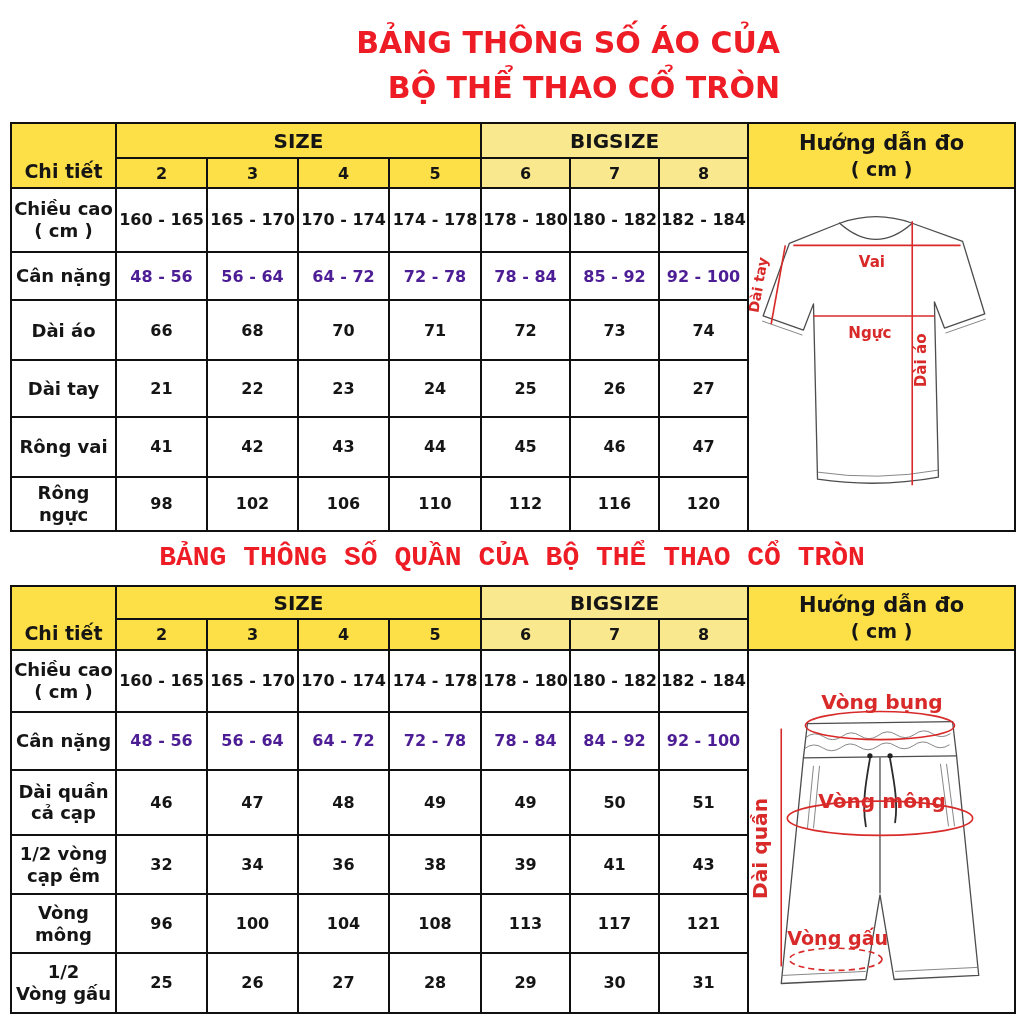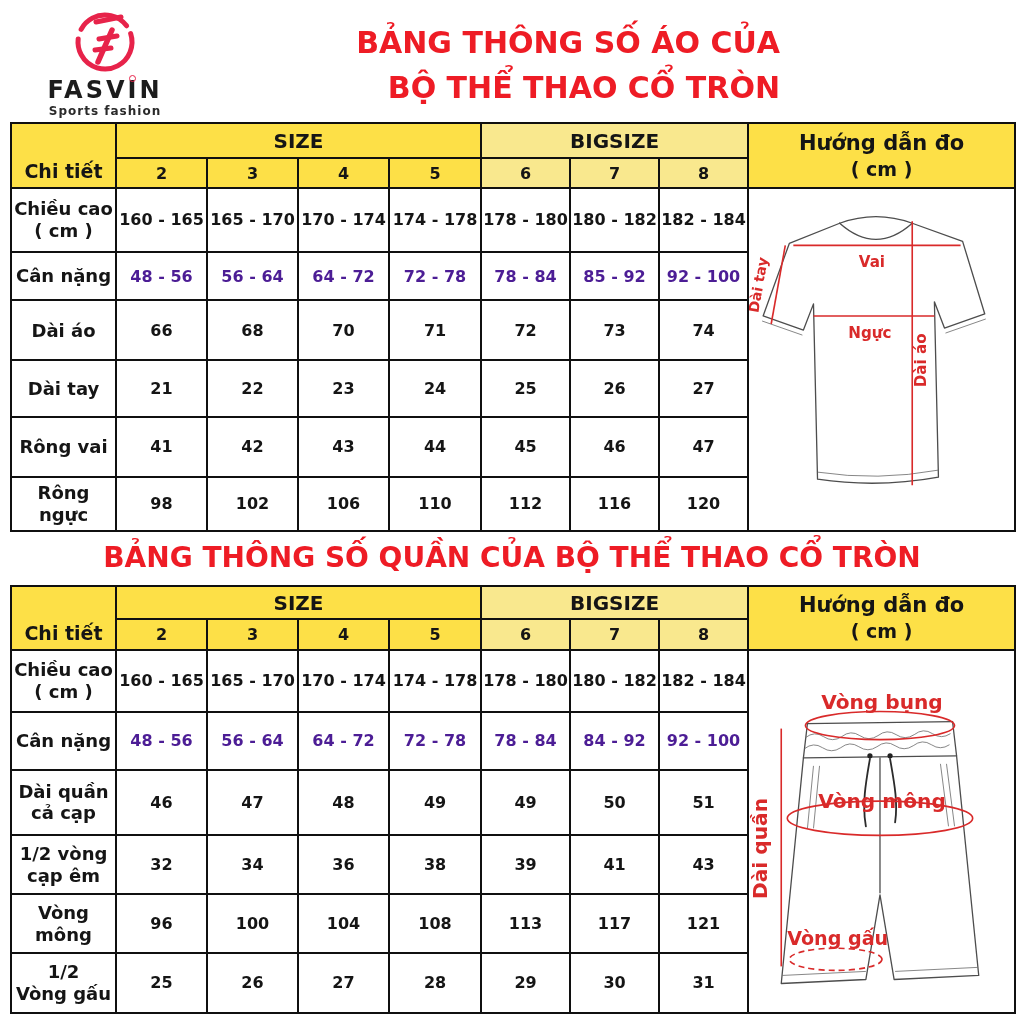--- a/index.html
+++ b/index.html
@@ -10,21 +10,21 @@
   .logo{position:absolute;left:30px;top:6px;width:150px;text-align:center;}
   .logo-mark{display:block;margin:0 auto;}
   .brand-name{font-size:24px;font-weight:bold;color:#1c1c1c;letter-spacing:3px;line-height:1.05;position:relative;}
   .brand-ring{position:absolute;left:99px;top:-3px;width:5px;height:5px;border:1.6px solid #e7234a;border-radius:50%;}
   .brand-tagline{font-size:12px;font-weight:bold;color:#2a2a2a;letter-spacing:1px;margin-top:1px;}
 
   
   .title1{position:absolute;left:220px;top:20px;width:560px;text-align:right;
     color:#ee1c25;font-weight:bold;font-size:30px;line-height:1.5;}
   .title2{position:absolute;left:10px;top:534px;width:1004px;text-align:center;
-    color:#ee1c25;font-weight:bold;font-size:28px;line-height:48px;white-space:nowrap;}
+    color:#ee1c25;font-weight:bold;font-size:28px;line-height:48px;white-space:nowrap;font-family:Liberation Mono, monospace;}
 
   
   table{border-collapse:collapse;table-layout:fixed;position:absolute;left:10px;background:#fff;}
   #shirt-table{top:122px;width:1004px;}
   #pants-table{top:585px;width:1004px;}
   td{border:2px solid #101010;text-align:center;vertical-align:middle;padding:0;
      font-weight:bold;color:#151515;font-size:16px;}
   td.teal{background:#fde047;}
   td.yellow{background:#f9e88e;margin-top:16px;}
   td.band{font-size:20px;}
@@ -42,34 +42,20 @@
   .redline-thin{fill:none;stroke:#d92a2a;stroke-width:1.6;}
   .reddash{fill:none;stroke:#d92a2a;stroke-width:1.6;stroke-dasharray:6 4;}
   .rlabel{fill:#d92a2a;font-weight:bold;font-family:"DejaVu Sans",sans-serif;}
   .cord{fill:none;stroke:#2b2b2b;stroke-width:1.8;stroke-linecap:round;}
 </style>
 </head>
 <body>
 
 <div class="page">
 
-  <div class="logo">
-    <svg class="logo-mark" width="72" height="72" viewBox="0 0 72 72">
-      <circle cx="36" cy="36" r="27" fill="none" stroke="#e7234a" stroke-width="5" stroke-dasharray="38 9 96 10" stroke-linecap="round" transform="rotate(-118 36 36)"></circle>
-      <path d="M27 16 L52 11" fill="none" stroke="#e7234a" stroke-width="5" stroke-linecap="round"></path>
-      <path d="M43 24 L29 56" fill="none" stroke="#e7234a" stroke-width="5.5" stroke-linecap="round"></path>
-      <path d="M30 33 L48 30" fill="none" stroke="#e7234a" stroke-width="5" stroke-linecap="round"></path>
-      <path d="M26 44 L42 42" fill="none" stroke="#e7234a" stroke-width="5" stroke-linecap="round"></path>
-    </svg>
-    <div class="brand-name">
-      <span>FASVIN</span>
-      <span class="brand-ring"></span>
-    </div>
-    <div class="brand-tagline">Sports fashion</div>
-  </div>
 
   <div class="title1">
     <div>BẢNG THÔNG SỐ ÁO CỦA</div>
     <div>BỘ THỂ THAO CỔ TRÒN</div>
   </div>
 
   <table id="shirt-table">
     <colgroup>
       <col style="width:105px">
         <col style="width:91px">

